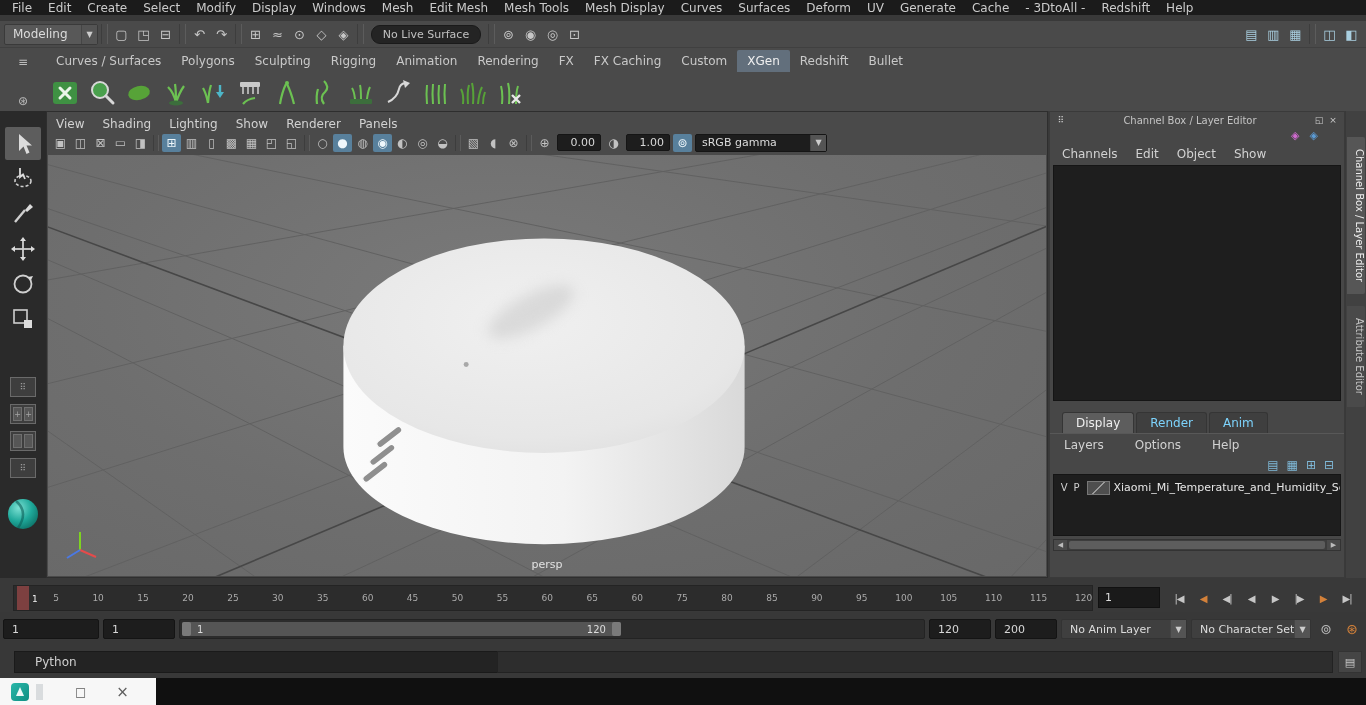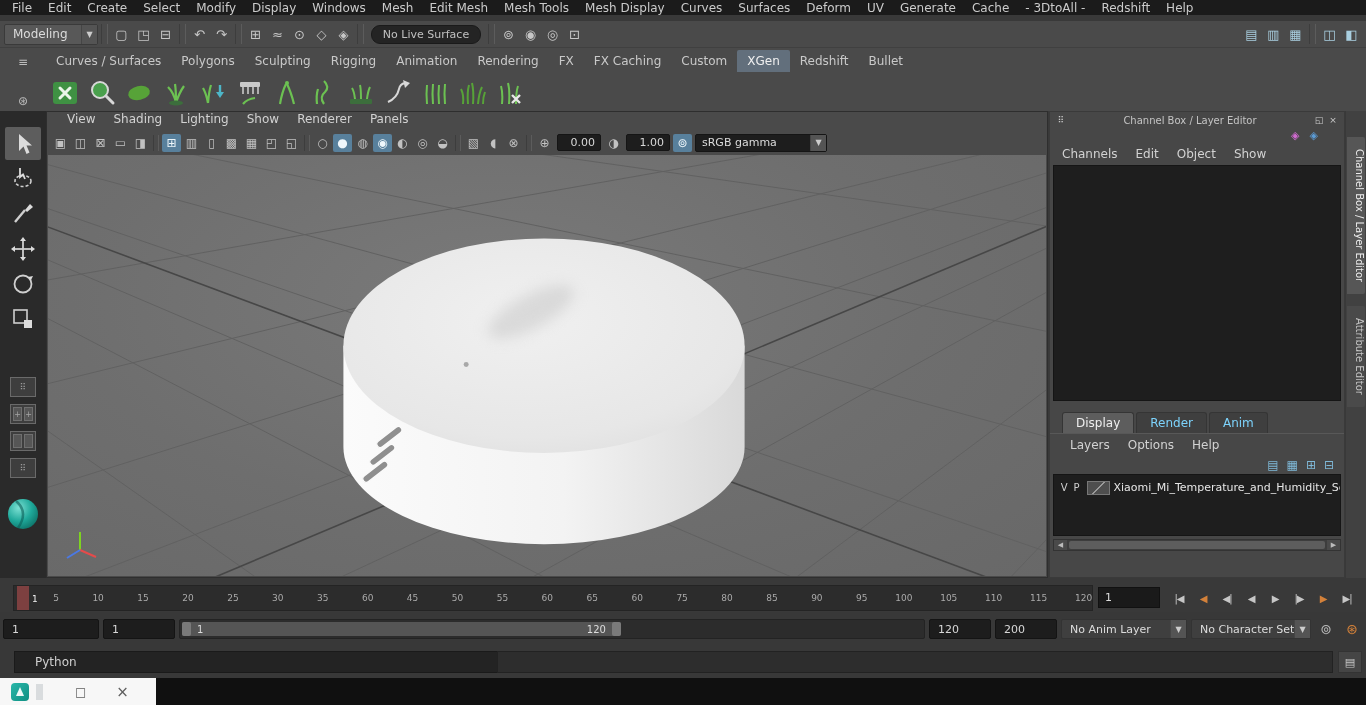--- a/index.html
+++ b/index.html
@@ -47,21 +47,21 @@
 .tool svg{width:26px;height:26px}
 #layoutBtns{margin-top:40px;display:flex;flex-direction:column;align-items:center;gap:7px}
 .layout-btn{width:26px;height:20px;border:1px solid #6a6a6a;background:#3e3e3e;display:flex;
   align-items:center;justify-content:center;color:#9a9a9a;font-size:9px;gap:2px;padding:2px}
 .layout-btn .cell{flex:1;height:100%;background:#565656;border:1px solid #6f6f6f;display:flex;
   align-items:center;justify-content:center;font-size:8px;color:#a5a5a5}
 #mayaBall{width:34px;height:34px;margin-top:12px}
 
 
 #viewportPanel{position:absolute;left:46px;top:111px;width:1002px;height:467px;background:#4a4a4a;border:1px solid #2e2e2e}
-#vpMenus{height:19px;display:flex;align-items:flex-start;padding-left:11px}
+#vpMenus{height:19px;display:flex;align-items:flex-end;padding-left:0}
 .vp-menu{padding:0 9px;font-size:12px;color:#d2d2d2}
 #vpToolbar{height:23px;display:flex;align-items:center;padding:0 4px;gap:1px}
 .vpi{width:19px;height:18px;display:flex;align-items:center;justify-content:center;font-size:12px;
   color:#c2c2c2;border-radius:2px}
 .vpi.active{background:#58809c;color:#eef6fb}
 .vpsep{width:6px;height:16px;margin:0 2px;border-left:1px solid #3d3d3d;border-right:1px solid #5c5c5c}
 .vp-field{width:44px;height:17px;background:#1d1d1d;border:1px solid #151515;color:#d8d8d8;font-size:11px;
   display:flex;align-items:center;justify-content:flex-end;padding-right:5px;border-radius:2px;margin:0 2px}
 #vpColorDd{width:132px;height:18px;background:#1d1d1d;border:1px solid #151515;border-radius:2px;
   display:flex;align-items:center;margin-left:2px}
@@ -80,21 +80,21 @@
 #cbManipRow{height:15px;display:flex;justify-content:flex-end;align-items:center;padding-right:26px;gap:10px}
 .manip-ico{font-size:11px;color:#5b9bd5}
 .manip-ico.accent{color:#d06ad0}
 #cbMenus{height:22px;display:flex;align-items:center;padding-left:4px;gap:2px}
 .cb-menu{padding:0 8px;font-size:12px;color:#d2d2d2}
 #cbEmpty{margin:0 3px;height:236px;background:#1e1e1e;border:1px solid #151515}
 #leTabs{margin-top:12px;height:21px;display:flex;align-items:flex-end;padding-left:12px;gap:2px;border-bottom:1px solid #585858}
 .le-tab{padding:3px 13px;font-size:12px;color:#7dd3fc;background:#3f3f3f;border:1px solid #353535;
   border-bottom:none;border-radius:3px 3px 0 0}
 .le-tab.active{background:#5d5d5d;color:#efefef}
-#leMenus{height:21px;display:flex;align-items:center;padding-left:12px;gap:2px}
+#leMenus{height:21px;display:flex;align-items:center;padding-left:6px;gap:15px}
 .le-menu{padding:0 8px;font-size:12px;color:#d2d2d2}
 #leIconRow{height:19px;display:flex;align-items:center;justify-content:flex-end;gap:8px;padding-right:10px}
 .layer-ico{font-size:12px;color:#7fb9d8}
 #leList{margin:0 3px;height:62px;background:#1e1e1e;border:1px solid #151515;padding-top:2px}
 #layerRow{height:21px;display:flex;align-items:center;padding-left:4px}
 .lr-flag{width:13px;text-align:center;font-size:10px;color:#cfcfcf}
 .lr-swatch{width:24px;height:14px;background:#4e4e4e;border:1px solid #777;margin:0 4px;
   background-image:linear-gradient(135deg,transparent 46%,#9a9a9a 48%,#9a9a9a 52%,transparent 54%)}
 .lr-name{font-size:11px;color:#e6e6e6;white-space:nowrap;overflow:hidden}
 #leScroll{margin:3px 3px 0;height:12px;display:flex;align-items:center;background:#3d3d3d;border:1px solid #333}
@@ -524,20 +524,21 @@
         <rect x="313" y="315.5" width="30" height="7" rx="3.5" fill="#8f8f8f" stroke="#fafafa" stroke-width="1.4" transform="rotate(-38 328 319)"></rect>
       </g>
     </svg>
     <svg id="axisGizmo" viewBox="0 0 44 40">
       <g stroke-width="2" fill="none">
         <line x1="20" y1="24" x2="20" y2="6" stroke="#7ed321"></line>
         <line x1="20" y1="24" x2="36" y2="31" stroke="#e54b4b"></line>
         <line x1="20" y1="24" x2="7" y2="32" stroke="#4b79e5"></line>
       </g>
     </svg>
+    <div id="perspLabel">persp</div>
   </div>
 </div>
 
 <div id="channelPanel">
   <div id="cbTitle">
     <span class="cb-winbtn">⠿</span>
     <span class="title-text">Channel Box / Layer Editor</span>
     <span class="cb-winbtn">◱</span>
     <span class="cb-winbtn">×</span>
   </div>

